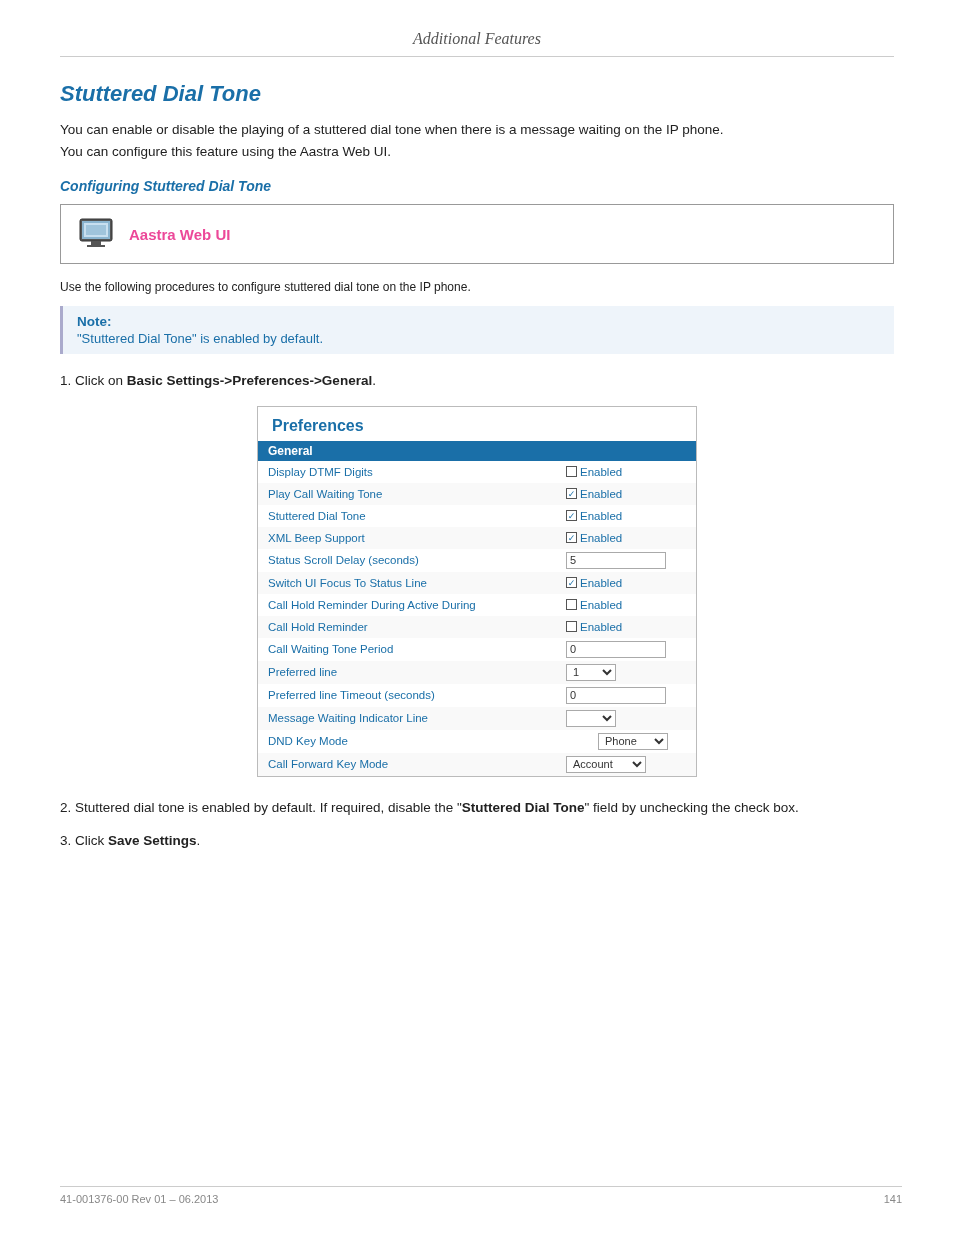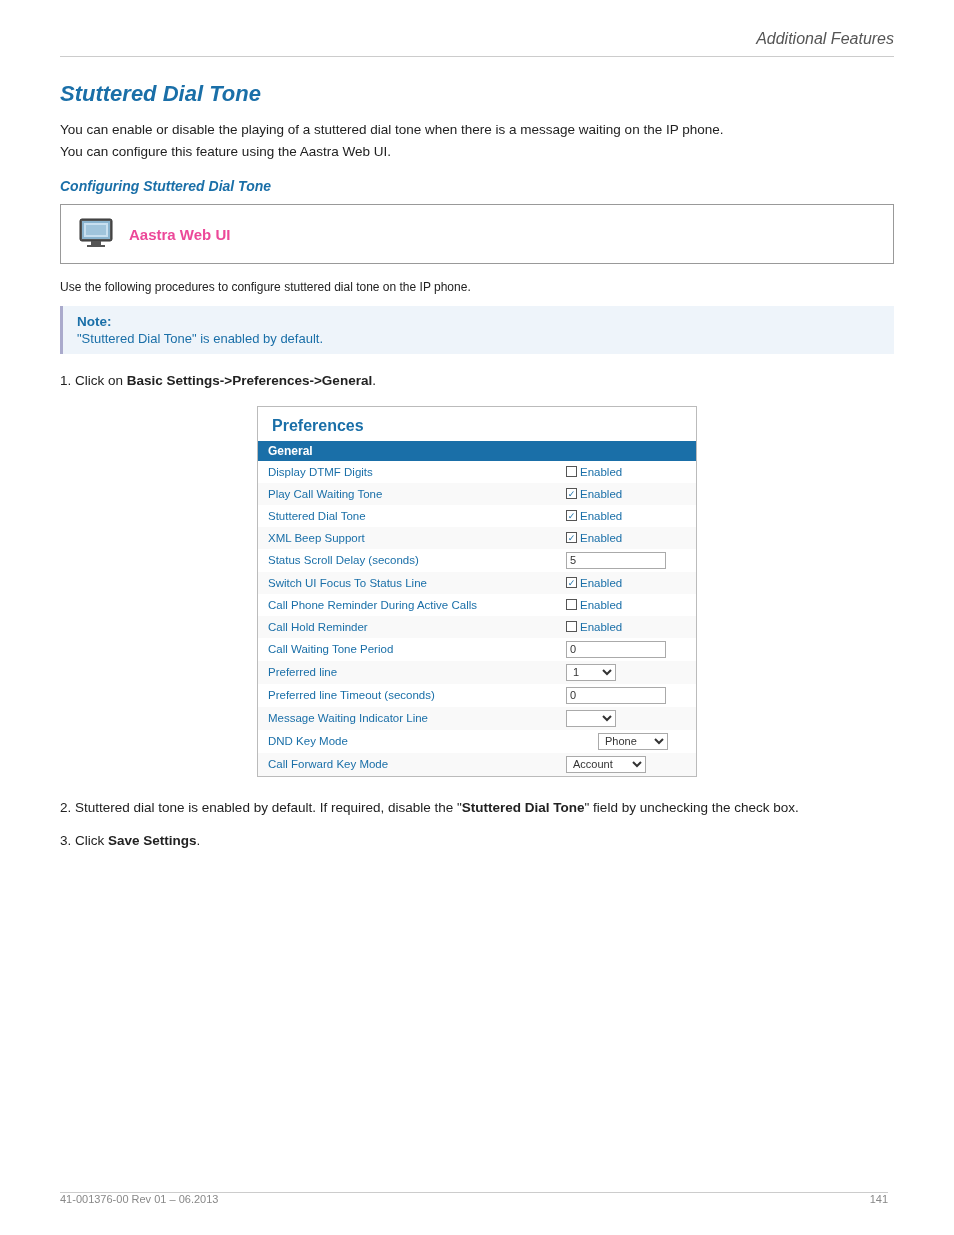--- a/index.html
+++ b/index.html
@@ -12,27 +12,28 @@
       min-height: 1235px;
       position: relative;
     }
 
     .page-container {
       padding: 30px 60px 60px 60px;
     }
 
     
     .page-header {
-      text-align: right;
+      text-align: center;
       font-style: italic;
       font-size: 16px;
       color: #555;
       margin-bottom: 6px;
       padding-bottom: 8px;
       border-bottom: 1px solid #ccc;
+      font-family: Liberation Serif, serif;
     }
 
     
     .page-title {
       font-size: 22px;
       font-style: italic;
       font-weight: bold;
       color: #1a6fa8;
       margin-top: 24px;
       margin-bottom: 12px;
@@ -200,26 +201,27 @@
       padding: 0 2px;
       background: #fff;
       color: #333;
     }
 
     
     .page-footer {
       position: absolute;
       bottom: 30px;
       left: 60px;
-      right: 66px;
+      right: 52px;
       display: flex;
       justify-content: space-between;
       font-size: 11px;
       color: #888;
       border-top: 1px solid #ccc;
+      padding-top: 6px;
     }
   </style>
 </head>
 <body>
 
 <div class="page-container">
 
   <div class="page-header">
     <span>Additional Features</span>
   </div>
@@ -301,21 +303,21 @@
 
     <div class="pref-row">
       <span class="pref-label">Switch UI Focus To Status Line</span>
       <span class="pref-value">
         <span class="pref-checkbox checked">✓</span>
         <span class="enabled-text">Enabled</span>
       </span>
     </div>
 
     <div class="pref-row">
-      <span class="pref-label">Call Phone Reminder During Active Calls</span>
+      <span class="pref-label">Call Hold Reminder During Active During</span>
       <span class="pref-value">
         <span class="pref-checkbox"></span>
         <span class="enabled-text">Enabled</span>
       </span>
     </div>
 
     <div class="pref-row">
       <span class="pref-label">Call Hold Reminder</span>
       <span class="pref-value">
         <span class="pref-checkbox"></span>

